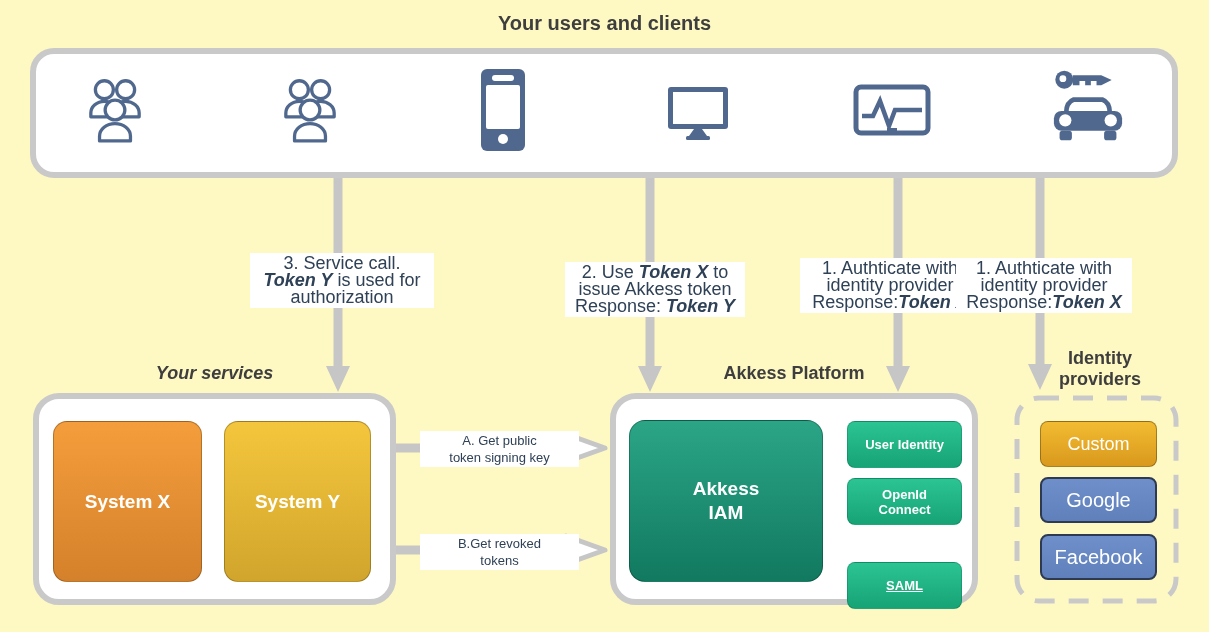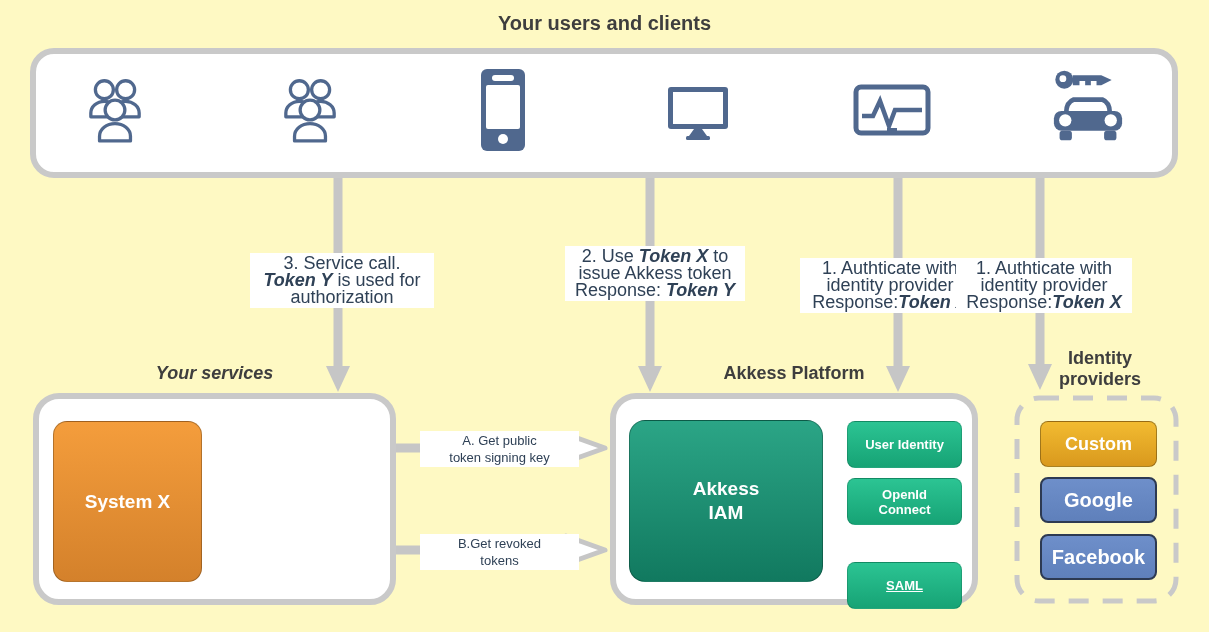--- a/index.html
+++ b/index.html
@@ -66,21 +66,21 @@
     display:flex; align-items:center; justify-content:center; text-align:center;
     background:linear-gradient(var(--green_top), var(--green_bottom));
     color:#fff; font-weight:bold; font-size:13px; line-height:15px;
     border-radius:8px; border:1px solid rgba(0,0,0,0.15); box-sizing:border-box;
   }
   .feature-1{top:421px;} .feature-2{top:478px;} .feature-3{top:562px;text-decoration:underline;}
 
   .provider-box{
     position:absolute; z-index:3; left:1040px; width:117px; height:46px;
     display:flex; align-items:center; justify-content:center; text-align:center;
-    color:#fff; font-weight:bold; border-radius:8px; box-sizing:border-box;
+    color:#fff; font-weight:normal; border-radius:8px; box-sizing:border-box;
   }
   .provider-gold{top:421px; font-size:18px;
     background:linear-gradient(var(--provider_gold_top), var(--provider_gold_bottom));
     border:1px solid rgba(0,0,0,0.3);}
   .provider-blue{font-size:20px;
     background:linear-gradient(var(--blue_top), var(--blue_bottom));
     border:2px solid var(--blue_border);}
   .provider-google{top:477px;} .provider-facebook{top:534px;}
 
   .identity-title{left:1020px; top:348px; width:160px; line-height:21px;}
@@ -182,38 +182,39 @@
       <rect x="8" y="68" width="13" height="10" rx="3" fill="var(--icon)"></rect>
       <rect x="55" y="68" width="13" height="10" rx="3" fill="var(--icon)"></rect>
     </svg>
   </div>
 
   <div class="annotation" style="left:250px; top:253px; width:176px;">
       <div><span>3. Service call.</span></div>
       <div><span class="em">Token Y</span><span> is used for</span></div>
       <div><span>authorization</span></div>
     </div>
-  <div class="annotation" style="left:565px; top:246px; width:172px;">
+  <div class="annotation" style="left:565px; top:262px; width:172px;">
       <div><span>2. Use </span><span class="em">Token X</span><span> to</span></div>
       <div><span>issue Akkess token</span></div>
       <div><span>Response: </span><span class="em">Token Y</span></div>
     </div>
   <div class="annotation" style="left:800px; top:258px; width:172px;">
       <div><span>1. Authticate with</span></div>
       <div><span>identity provider</span></div>
       <div><span>Response:</span><span class="em">Token X</span></div>
     </div>
   <div class="annotation" style="left:956px; top:258px; width:168px;">
       <div><span>1. Authticate with</span></div>
       <div><span>identity provider</span></div>
       <div><span>Response:</span><span class="em">Token X</span></div>
     </div>
 
   <div class="container services-box"></div>
   <div class="sys-box sys-x">System X</div>
+  <div class="sys-box sys-y">System Y</div>
 
   <div class="conn-label" style="left:420px; top:431px; width:155px;">A. Get public
 token signing key</div>
   <div class="conn-label" style="left:420px; top:534px; width:155px;">B.Get revoked
 tokens</div>
 
   <div class="container platform-box"></div>
   <div class="sys-box iam-box pre">Akkess
 IAM</div>
   <div class="feature-box feature-1">User Identity</div>

